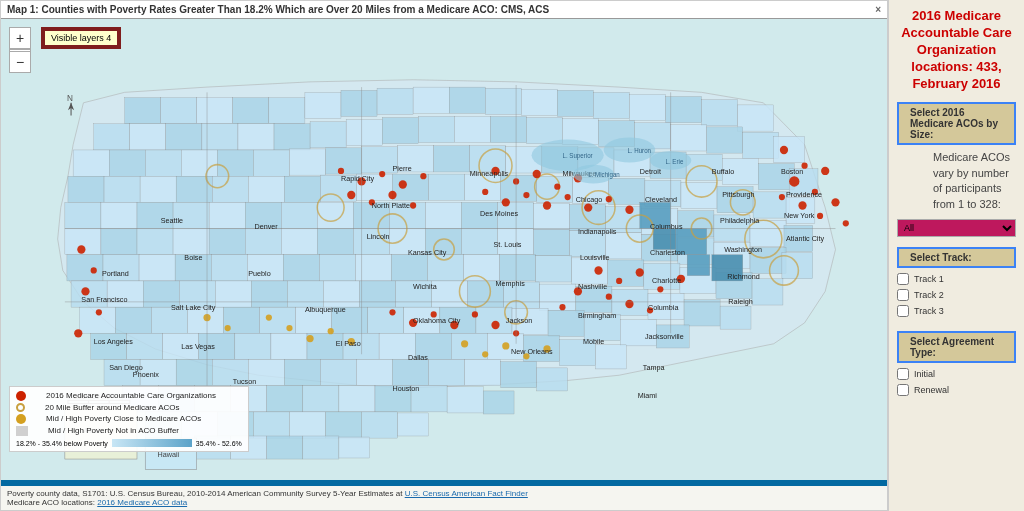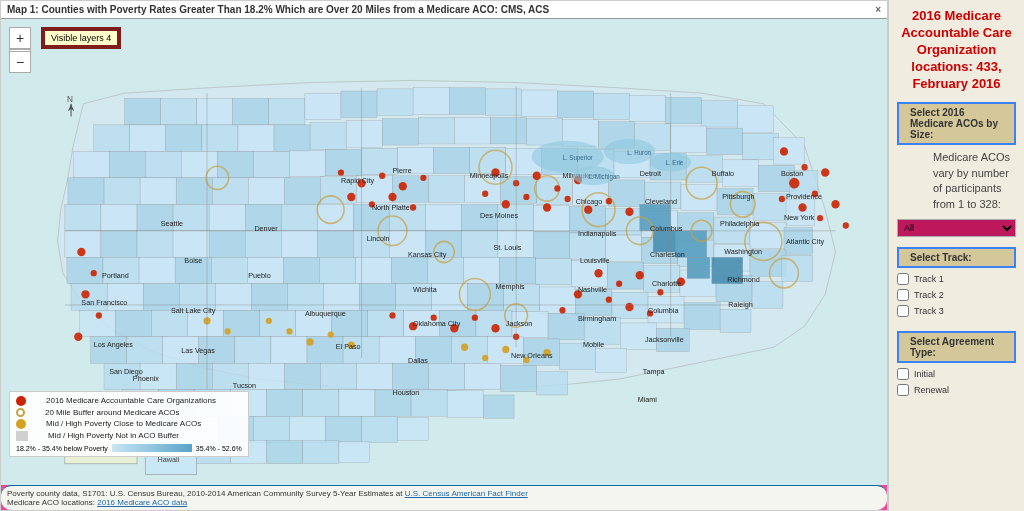--- a/index.html
+++ b/index.html
@@ -162,22 +162,21 @@
       height: 8px;
       background: linear-gradient(to right, #c8e6f5, #5ba3c9);
     }
 
     
     .map-footer {
       background: #f5f5f0;
       padding: 3px 6px;
       font-size: 8px;
       color: #333;
-      border-top: 1px solid #0369a1;
-      border-radius: 10px;
+      border-top: 6px solid #0369a1;
     }
 
     .map-footer a {
       color: #1a6aad;
       text-decoration: underline;
     }
 
     
     .sidebar {
       width: 136px;

